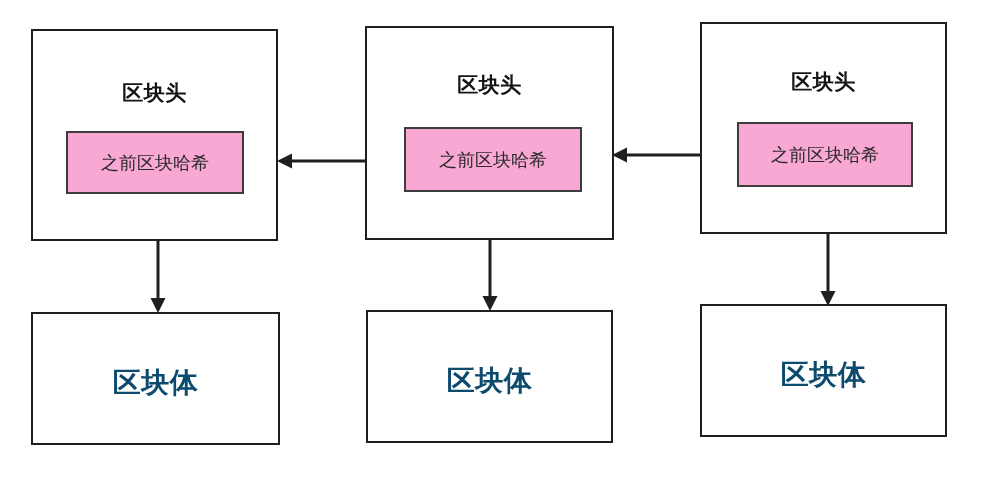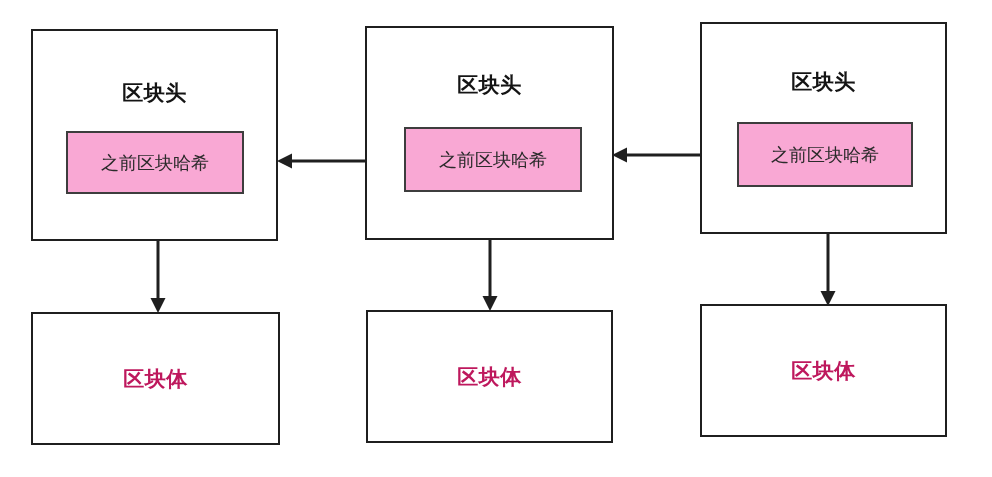--- a/index.html
+++ b/index.html
@@ -41,24 +41,24 @@
     letter-spacing: 0.5px;
     color: #141414;
     white-space: nowrap;
   }
   .body-title {
     position: absolute;
     left: 0;
     right: 0;
     text-align: center;
     font-weight: bold;
-    font-size: 21px;
+    font-size: 28px;
     line-height: 1;
     letter-spacing: 0.5px;
-    color: #be185d;
+    color: #0c4a6e;
     white-space: nowrap;
   }
   .hash-box {
     position: absolute;
     box-sizing: border-box;
     border: 2px solid #3d3d3d;
     background: #f9a8d4;
     display: flex;
     align-items: center;
     justify-content: center;

